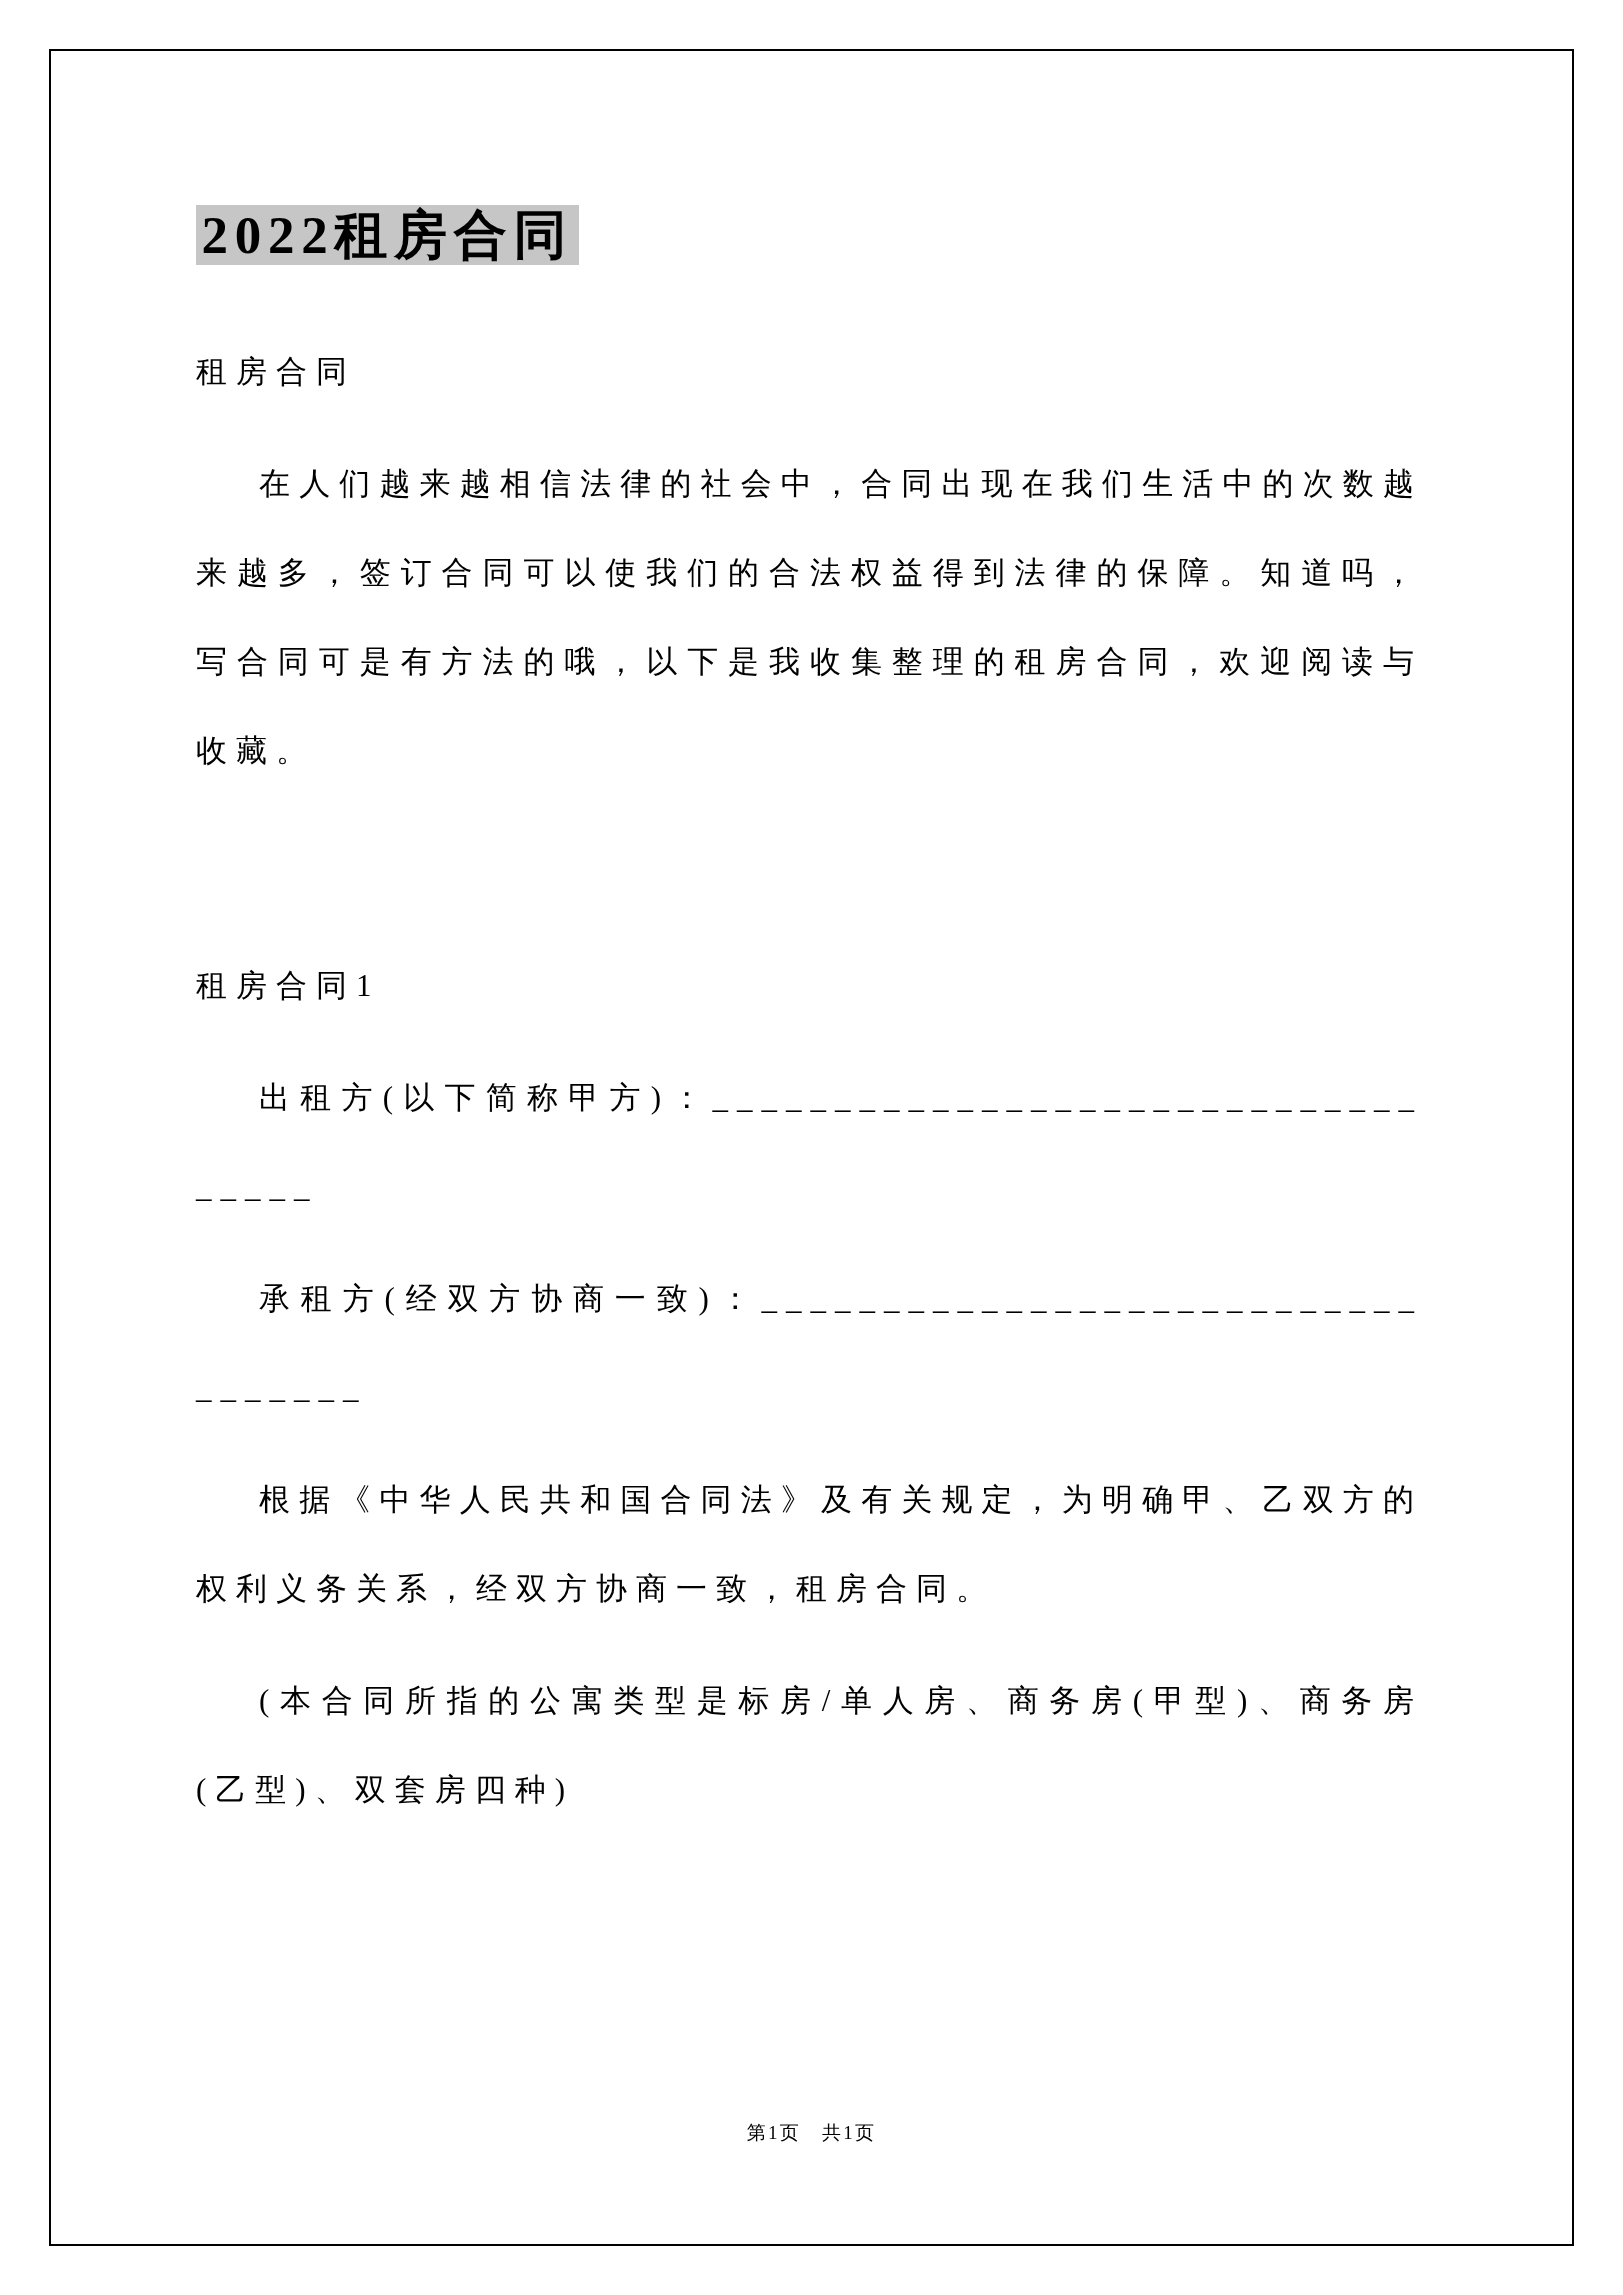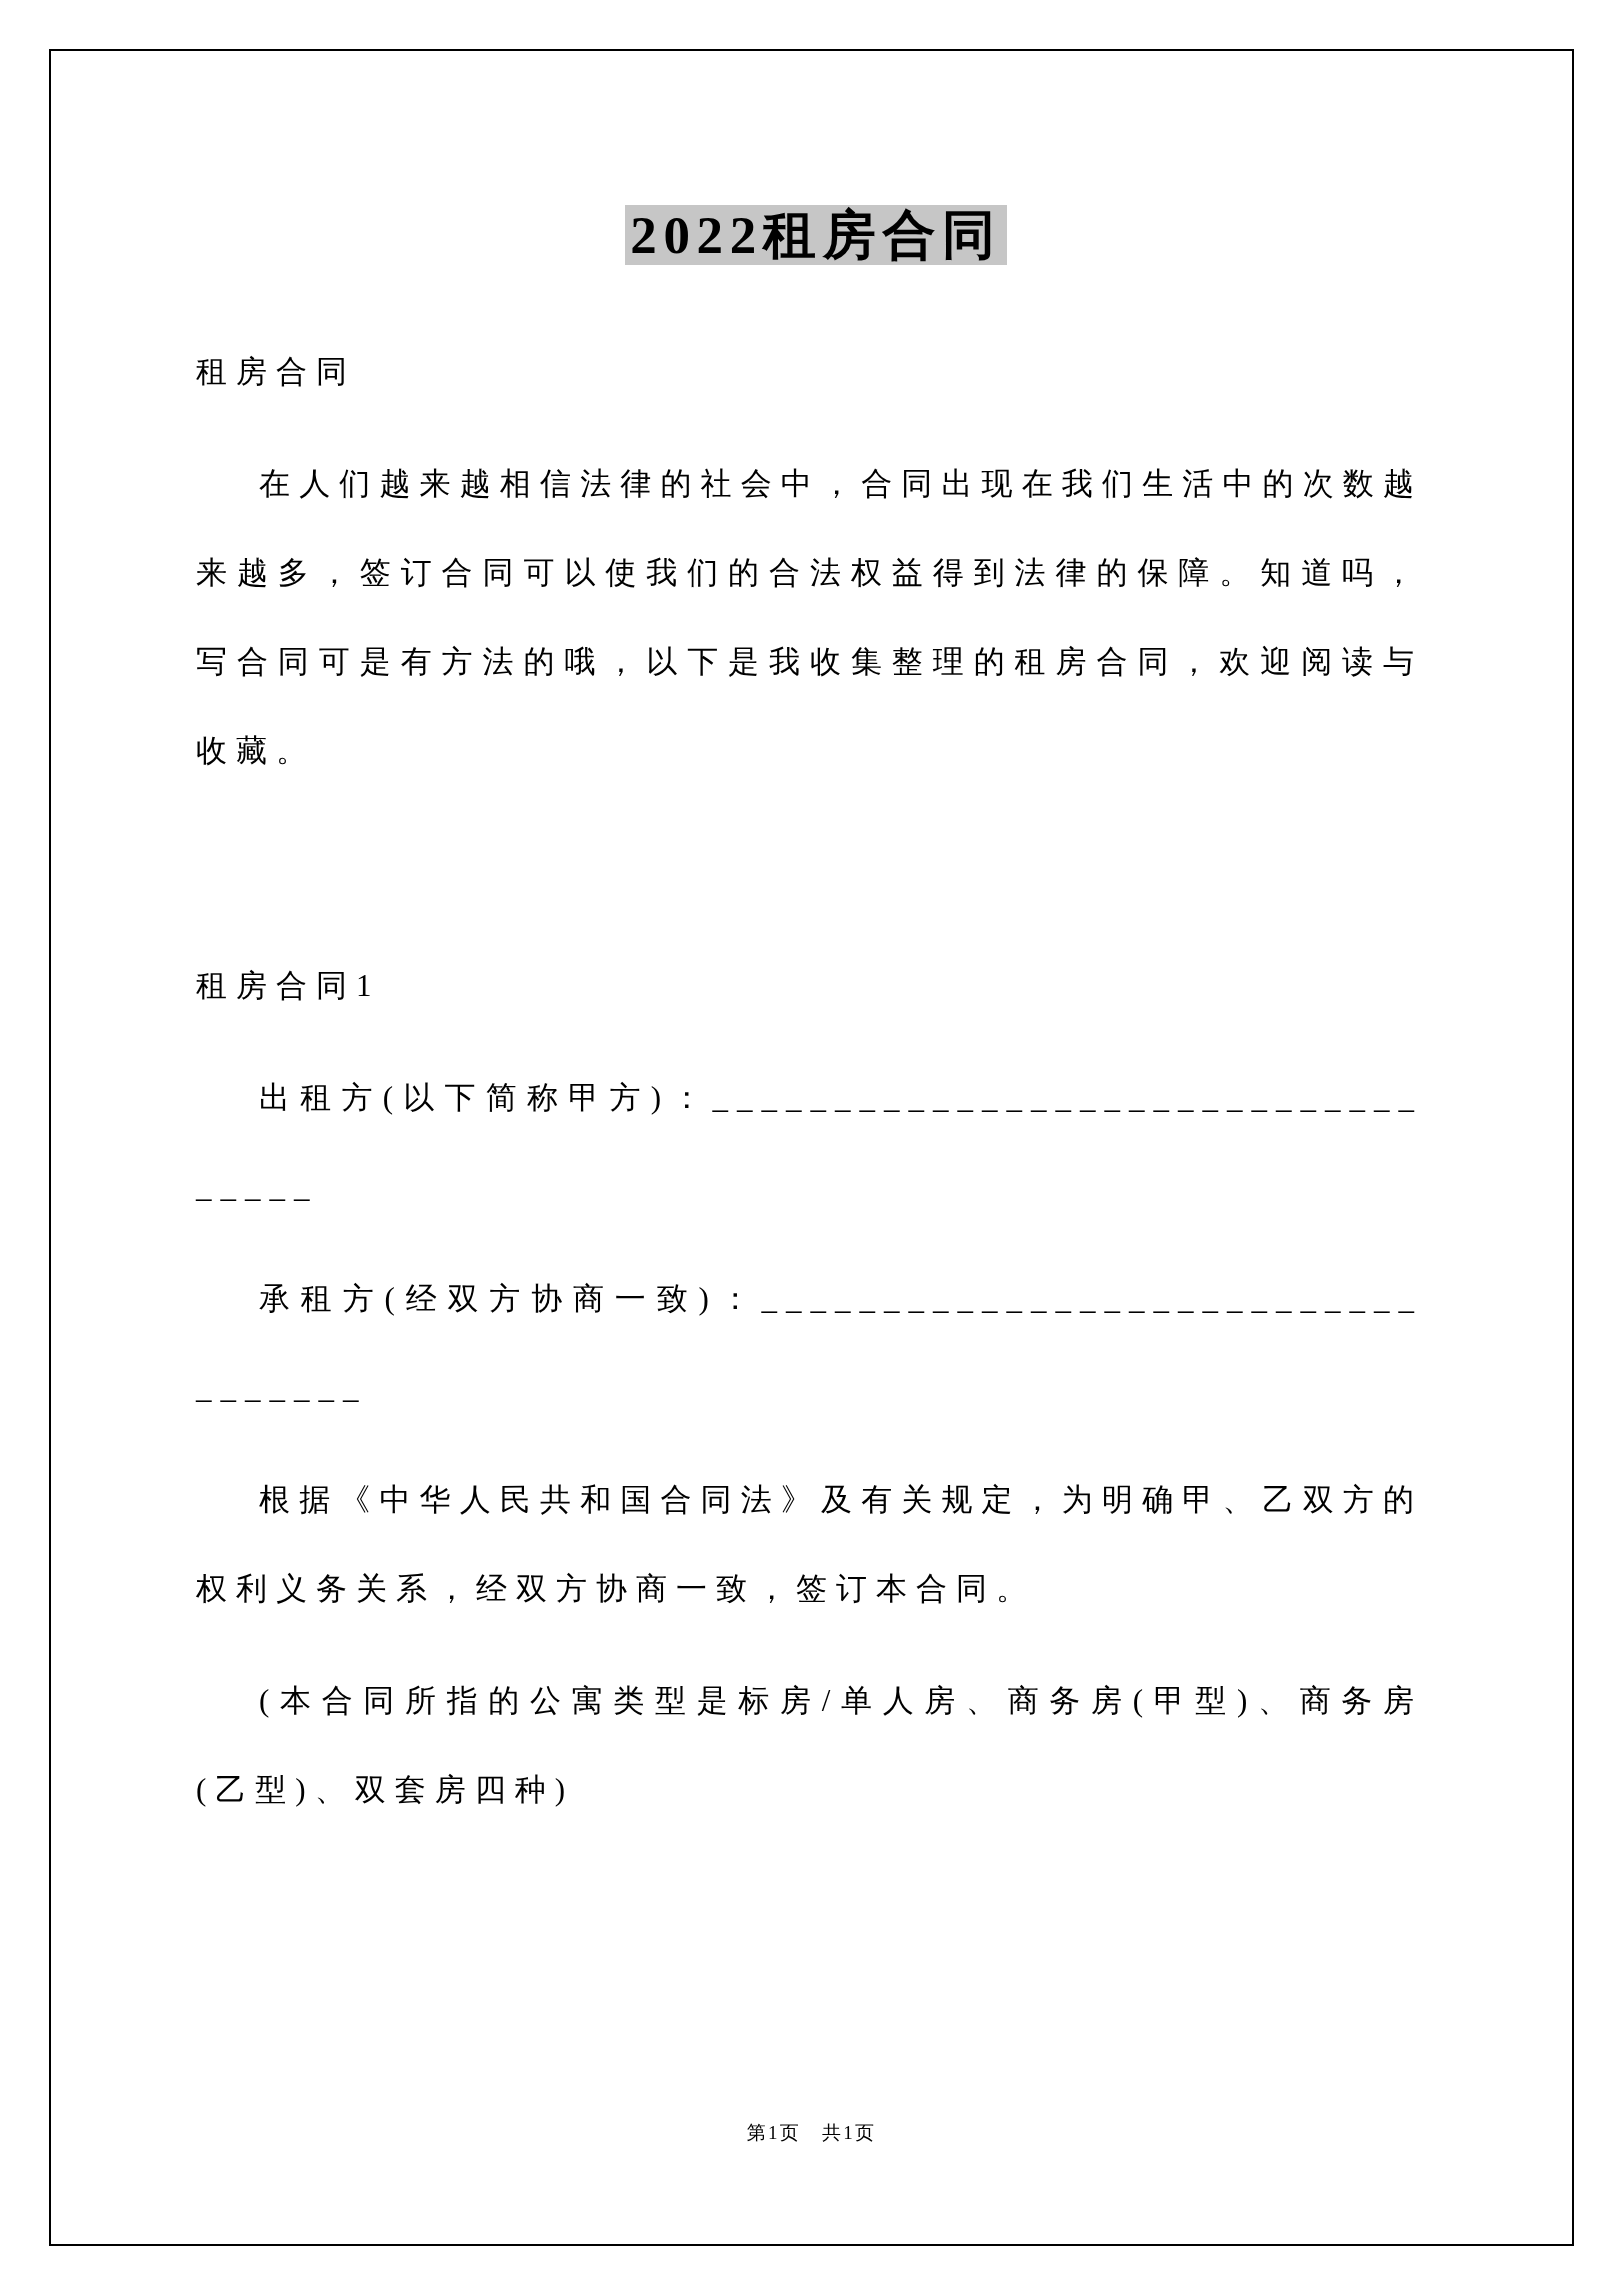--- a/index.html
+++ b/index.html
@@ -26,21 +26,20 @@
     pointer-events: none;
   }
   .content {
     position: absolute;
     left: 196px;
     right: 187px;
     top: 193px;
   }
   .title {
     margin: 0 0 50px 0;
-    text-align: center;
     font-size: 53px;
     font-weight: bold;
     line-height: 84px;
     letter-spacing: 6.7px;
   }
   .title .hl {
     background: #c6c6c6;
     padding: 1.1px 5.6px;
   }
   .para {
@@ -83,21 +82,21 @@
     <p class="para ind">在人们越来越相信法律的社会中，合同出现在我们生活中的次数越来越多，签订合同可以使我们的合法权益得到法律的保障。知道吗，写合同可是有方法的哦，以下是我收集整理的租房合同，欢迎阅读与收藏。</p>
 
     <div class="spacer"></div>
 
     <p class="para">租房合同1</p>
 
     <p class="para ind">出租方(以下简称甲方)：__________________________________</p>
 
     <p class="para ind">承租方(经双方协商一致)：__________________________________</p>
 
-    <p class="para ind">根据《中华人民共和国合同法》及有关规定，为明确甲、乙双方的权利义务关系，经双方协商一致，签订本合同。</p>
+    <p class="para ind">根据《中华人民共和国合同法》及有关规定，为明确甲、乙双方的权利义务关系，经双方协商一致，租房合同。</p>
 
 
     <p class="para ind">(本合同所指的公寓类型是标房/单人房、商务房(甲型)、商务房(乙型)、双套房四种)</p>
   </div>
 
   <div class="footer">第1页　共1页</div>
 </div>
 
 
 </body></html>

